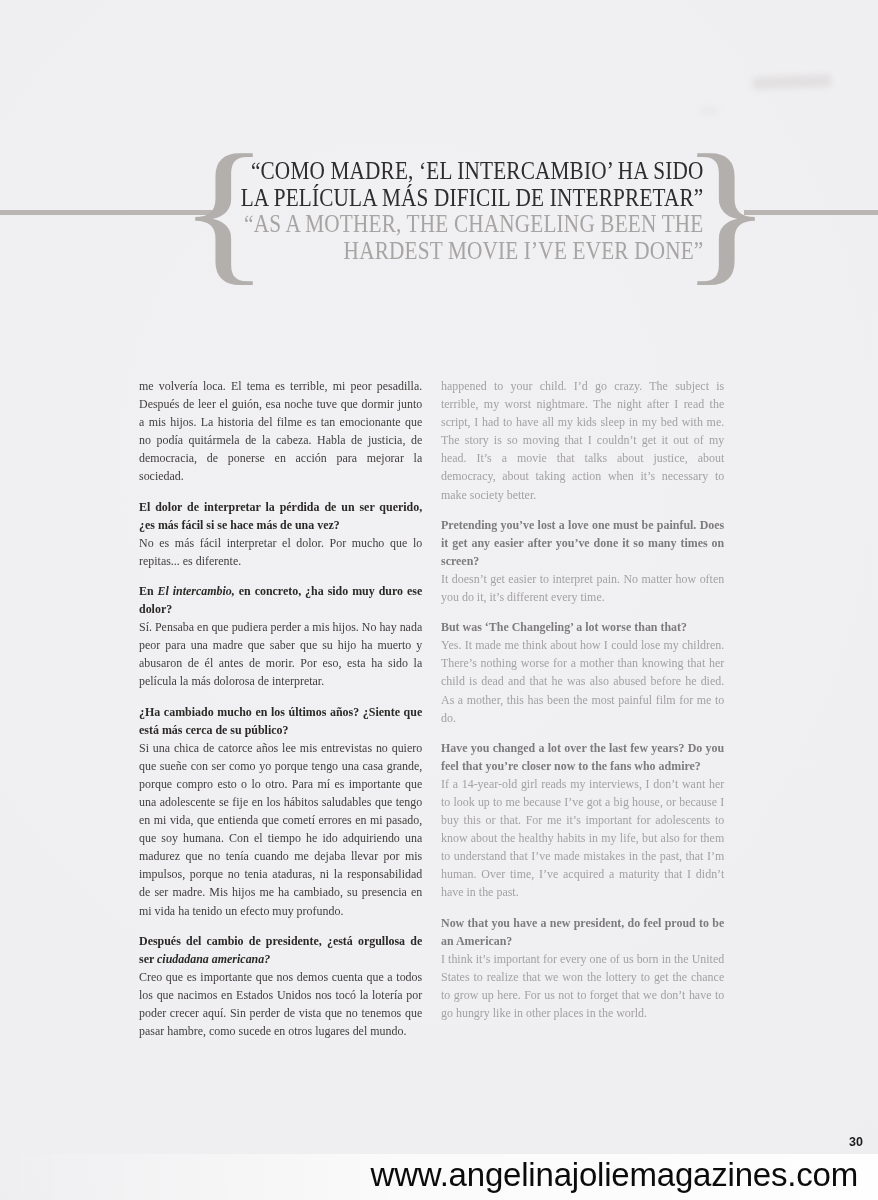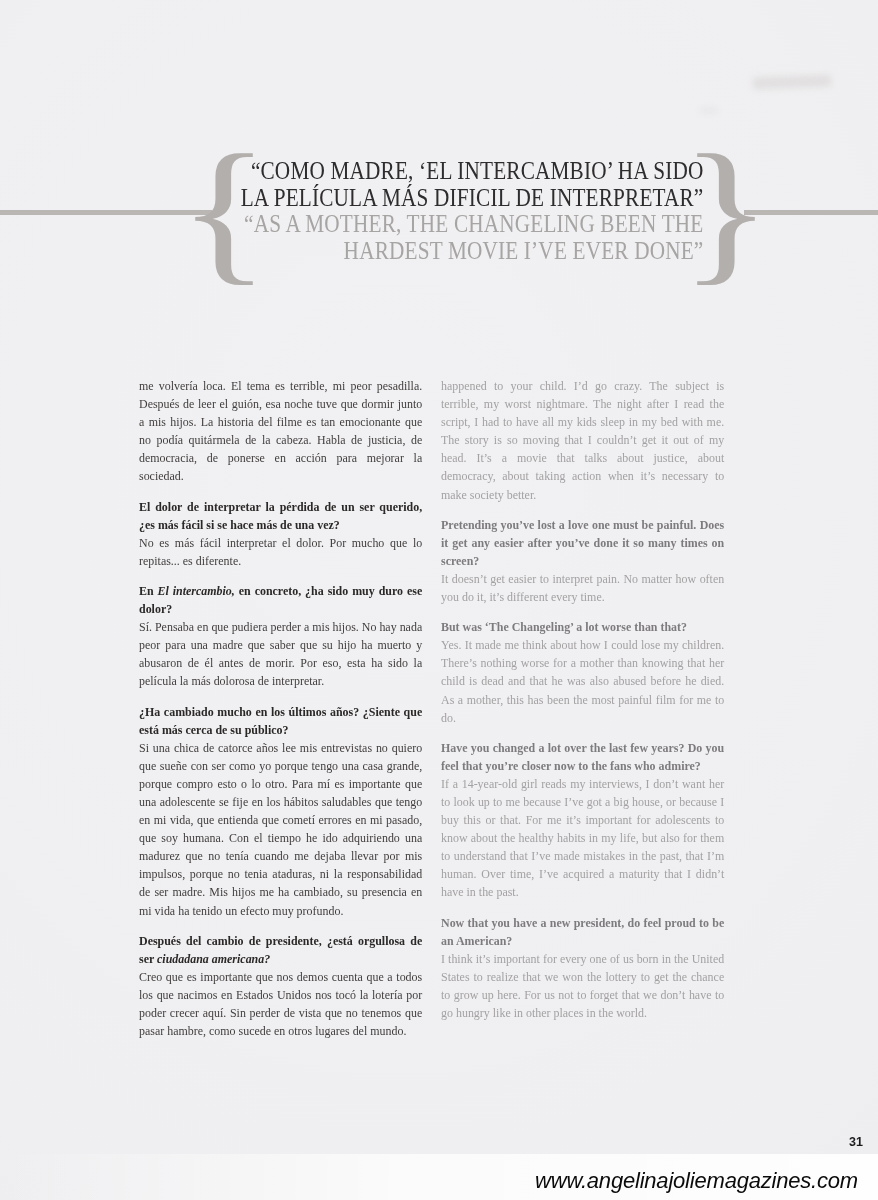--- a/index.html
+++ b/index.html
@@ -64,21 +64,21 @@
     font-family:"Liberation Sans",sans-serif;
     font-size:12.5px;font-weight:700;color:#1d1c1c;
   }
   .bottom-band{
     position:absolute;left:0;bottom:0;width:100%;height:46px;
     background:linear-gradient(to right, rgba(255,255,255,0) 0%, rgba(255,255,255,0.75) 45%, rgba(255,255,255,0.95) 100%);
   }
   .watermark{
     position:absolute;right:20px;bottom:6px;
     font-family:"Liberation Sans",sans-serif;
-    font-size:22px;letter-spacing:-0.2px;color:#0b0b0b;white-space:nowrap;font-style:italic;
+    font-size:33px;letter-spacing:-0.2px;color:#0b0b0b;white-space:nowrap;
   }
 </style>
 </head>
 <body>
 
 <div class="page">
 
   <div class="rule rule-left"></div>
   <div class="rule rule-right"></div>
 
@@ -111,18 +111,18 @@
       <p class="q">Pretending you’ve lost a love one must be painful. Does it get any easier after you’ve done it so many times on screen?</p>
       <p class="a">It doesn’t get easier to interpret pain. No matter how often you do it, it’s different every time.</p>
       <p class="q">But was ‘The Changeling’ a lot worse than that?</p>
       <p class="a">Yes. It made me think about how I could lose my children. There’s nothing worse for a mother than knowing that her child is dead and that he was also abused before he died. As a mother, this has been the most painful film for me to do.</p>
       <p class="q">Have you changed a lot over the last few years? Do you feel that you’re closer now to the fans who admire?</p>
       <p class="a">If a 14-year-old girl reads my interviews, I don’t want her to look up to me because I’ve got a big house, or because I buy this or that. For me it’s important for adolescents to know about the healthy habits in my life, but also for them to understand that I’ve made mistakes in the past, that I’m human. Over time, I’ve acquired a maturity that I didn’t have in the past.</p>
       <p class="q">Now that you have a new president, do feel proud to be an American?</p>
       <p class="a">I think it’s important for every one of us born in the United States to realize that we won the lottery to get the chance to grow up here. For us not to forget that we don’t have to go hungry like in other places in the world.</p>
     </div>
 
-  <span class="page-number">31</span>
+  <span class="page-number">30</span>
 
   <div class="bottom-band"></div>
   <div class="watermark">www.angelinajoliemagazines.com</div>
 
 </div>
 
 </body></html>

